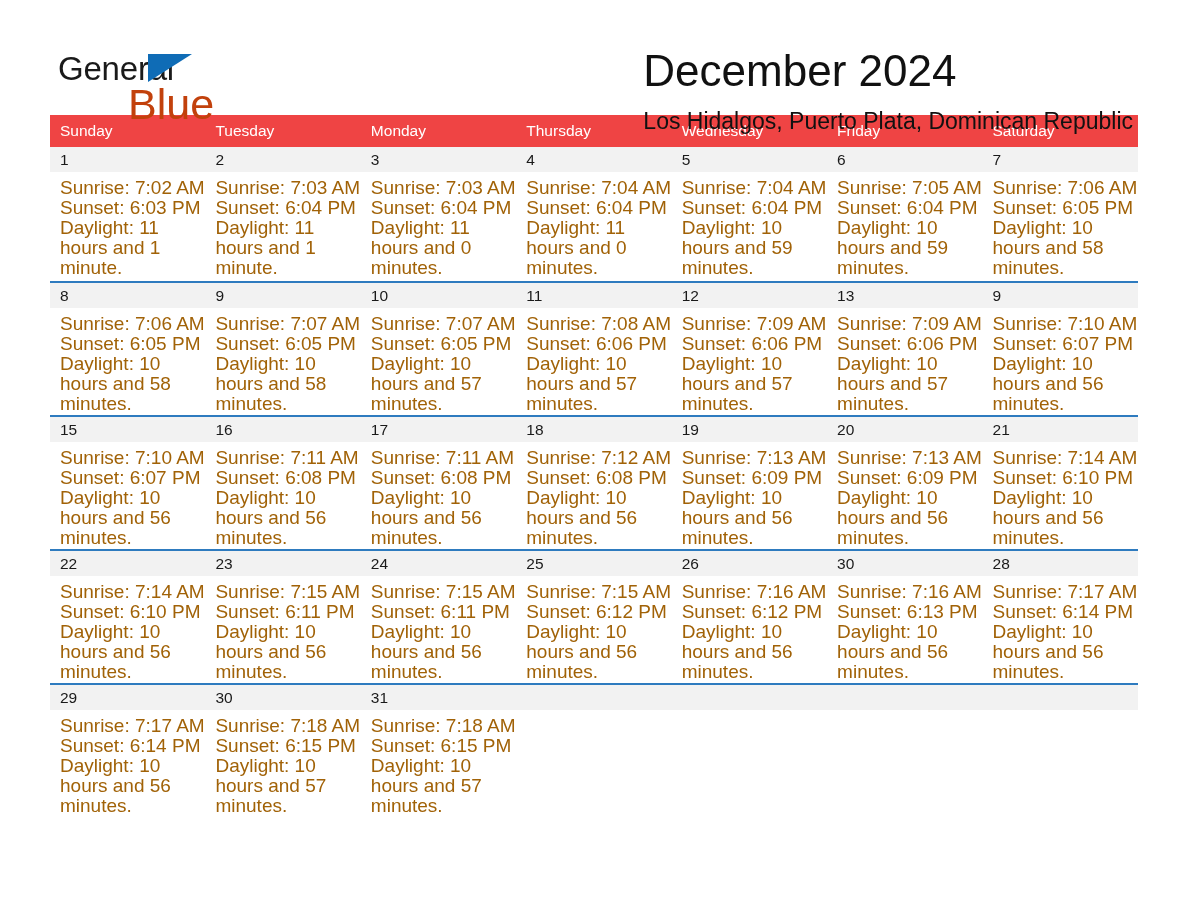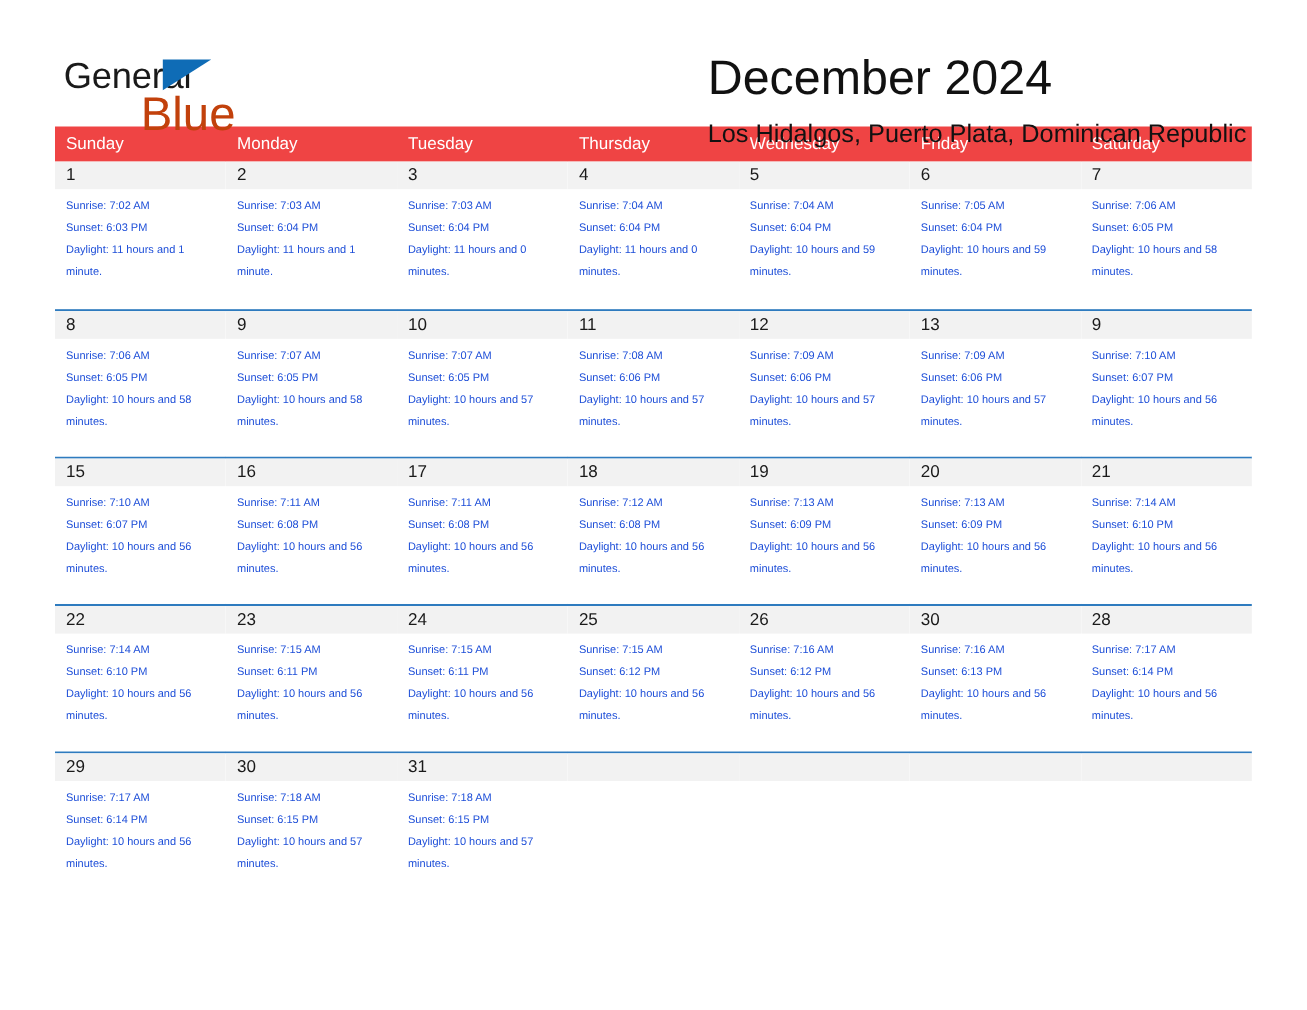--- a/index.html
+++ b/index.html
@@ -125,23 +125,23 @@
   .day-num {
     font-size: 15.5px;
     line-height: 25px;
     padding-left: 10px;
     color: #1a1a1a;
     display: block;
   }
   .day.empty .day-num-bar { background: #f2f2f2; }
   .day-info {
     padding: 6px 8px 0 10px;
-    font-size: 10px;
+    font-size: 19px;
     line-height: 20px;
-    color: #1d4ed8;
+    color: #a16207;
   }
   .day-info div { white-space: nowrap; }
   .day-info .daylight { white-space: normal; }
 </style>
 </head>
 <body>
 
 <div class="page">
 
   <div class="header">
@@ -153,22 +153,22 @@
 
     <div class="title-block">
       <div class="month-title">December 2024</div>
       <div class="location-title">Los Hidalgos, Puerto Plata, Dominican Republic</div>
     </div>
   </div>
 
   <div class="calendar">
     <div class="cal-head">
       <div class="hcell">Sunday</div>
+      <div class="hcell">Tuesday</div>
       <div class="hcell">Monday</div>
-      <div class="hcell">Tuesday</div>
       <div class="hcell">Thursday</div>
       <div class="hcell">Wednesday</div>
       <div class="hcell">Friday</div>
       <div class="hcell">Saturday</div>
     </div>
 
     <div class="weeks-container">
         <div class="week">
           <div class="day">
             <div class="day-num-bar">

